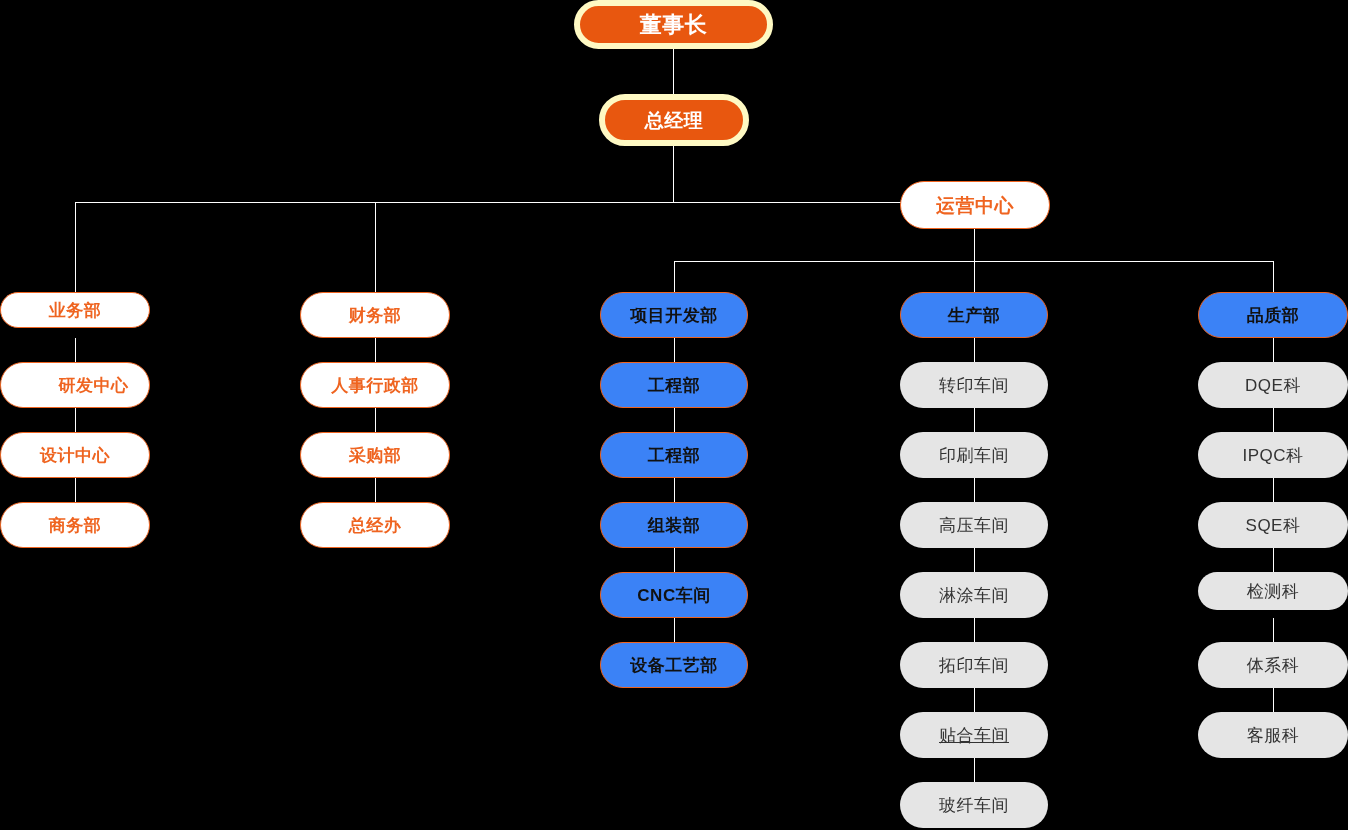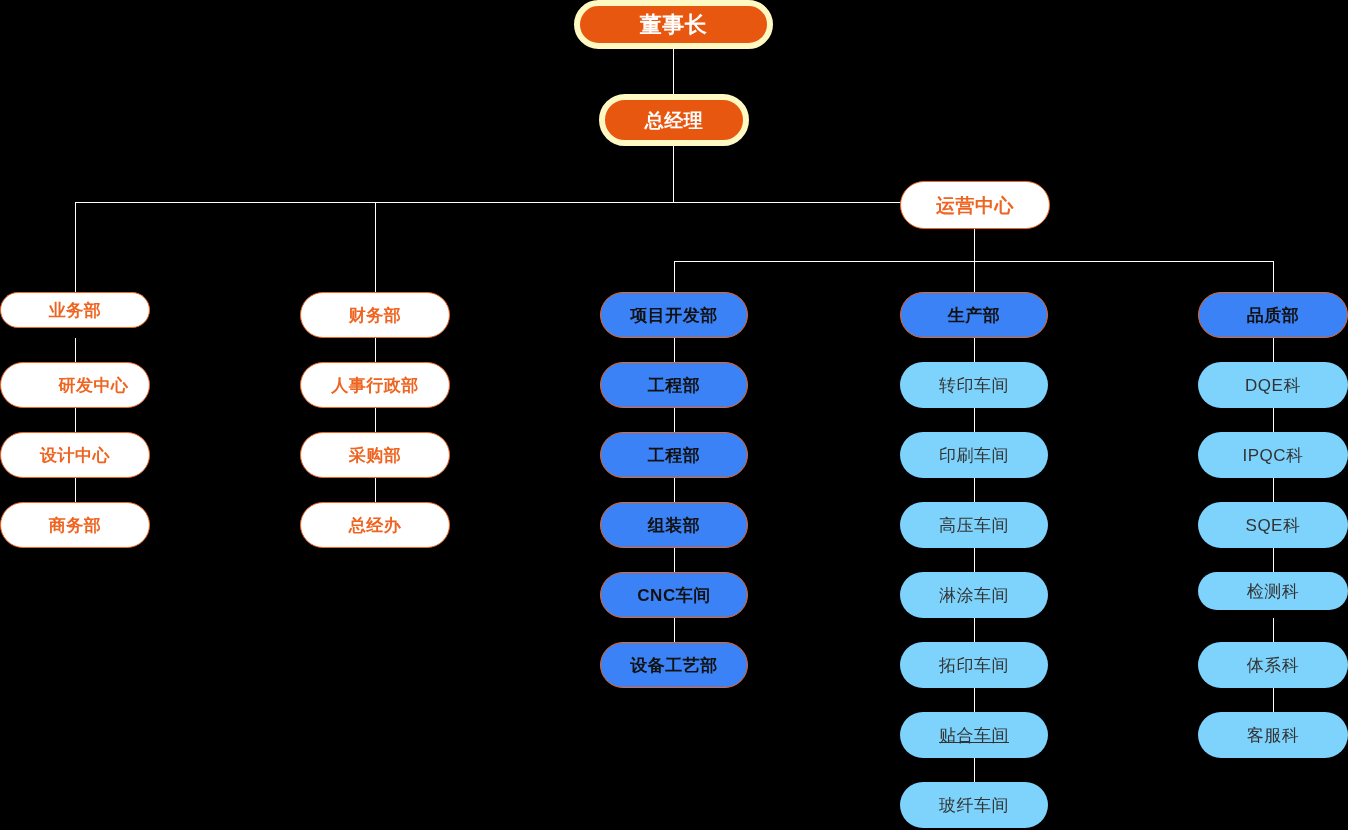--- a/index.html
+++ b/index.html
@@ -70,21 +70,21 @@
   .node.outline-dark {
     background: #3b82f6;
     border: 1.6px solid #ef6420;
     color: #111111;
     font-weight: bold;
     font-size: 17px;
   }
 
   
   .node.chip {
-    background: #7dd3fc;
+    background: #e5e5e5;
     border: none;
     color: #333333;
     font-weight: normal;
     font-size: 17px;
   }
 </style>
 </head>
 <body>
 
 <div id="chart-root">

